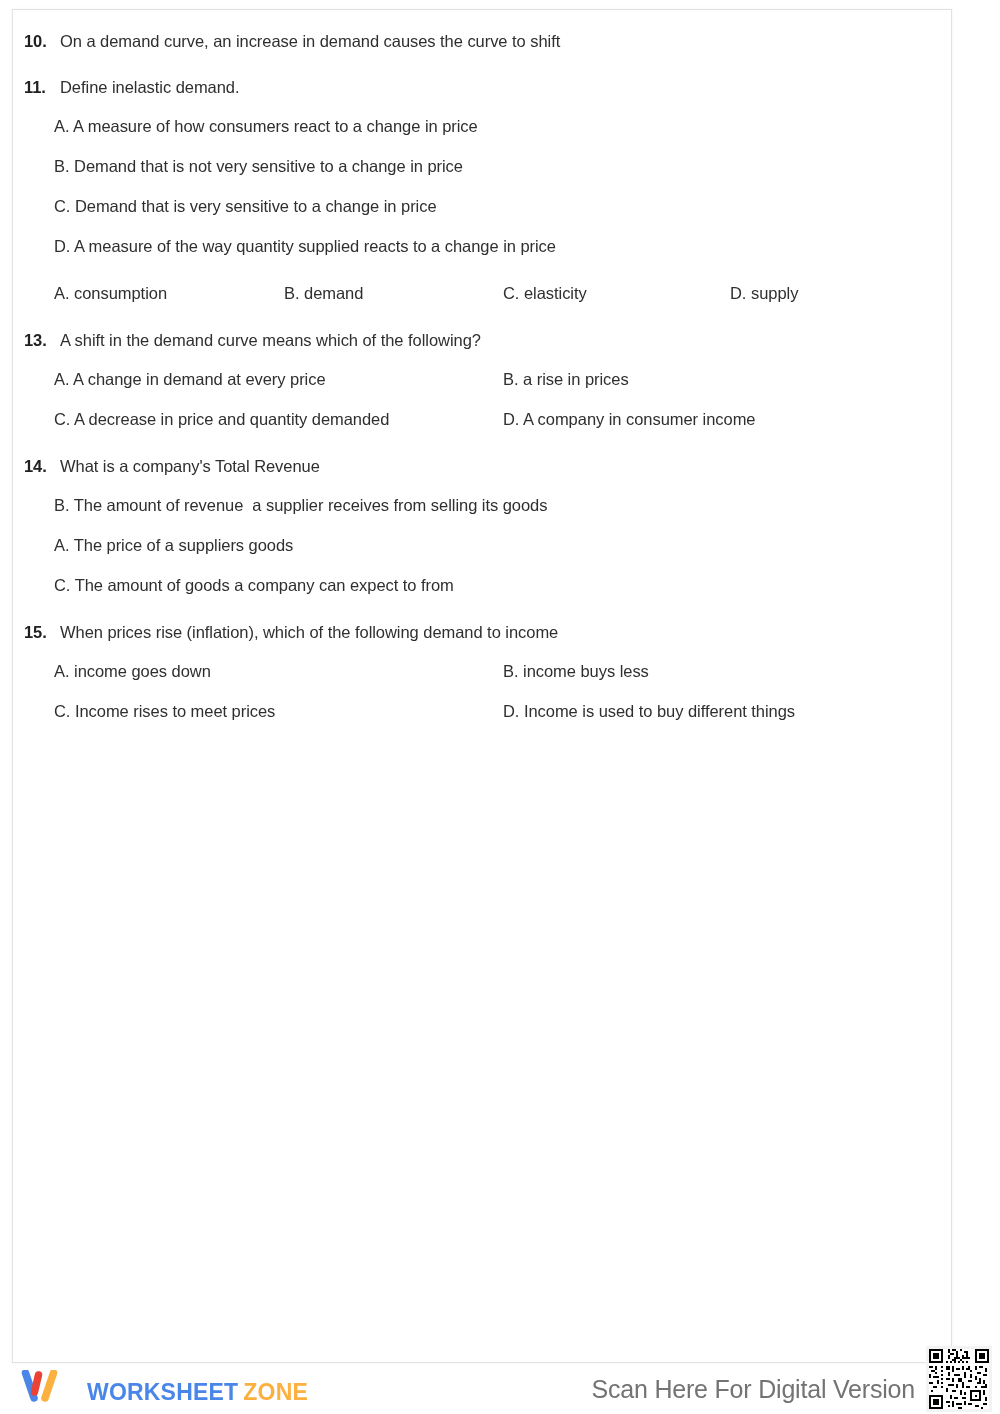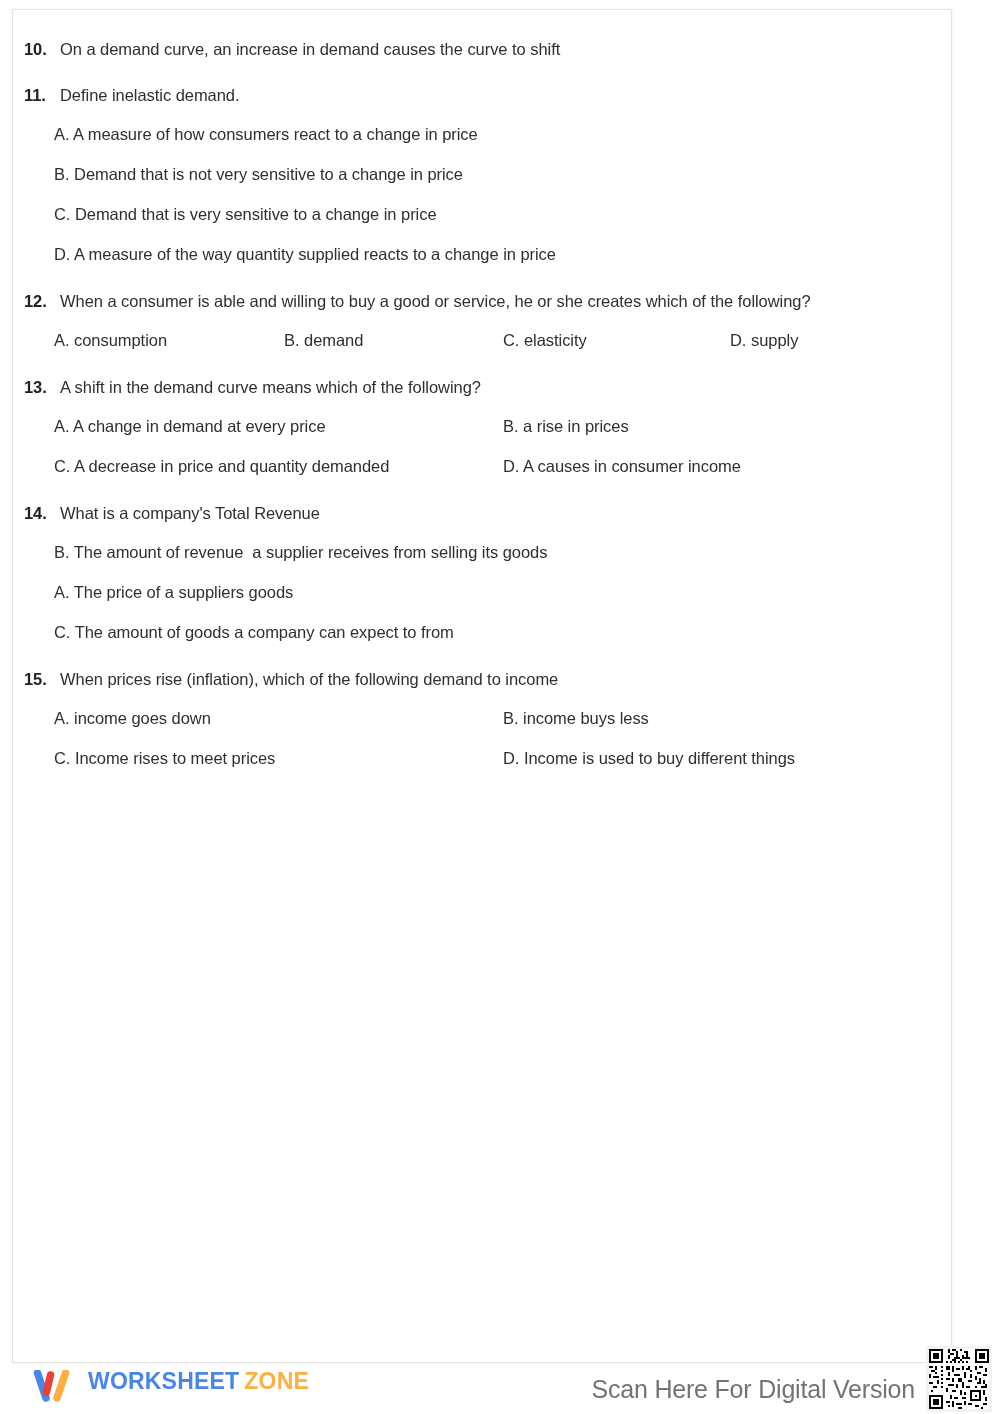--- a/index.html
+++ b/index.html
@@ -58,21 +58,20 @@
     color: #212121;
     letter-spacing: -0.1px;
   }
   .q-text {
     display: block;
     font-size: 16.5px;
     line-height: 26px;
     color: #2f2f2f;
     font-weight: 400;
     letter-spacing: -0.05px;
-    margin-top: 8px;
   }
 
   
   .options {
     margin-top: 13px;
   }
   .opt-row {
     position: relative;
     height: 27px;
     margin-bottom: 13px;
@@ -106,25 +105,25 @@
   #page-footer {
     position: absolute;
     left: 0;
     top: 1368px;
     width: 1000px;
     height: 46px;
   }
 
   #brand-logo {
     position: absolute;
-    left: 32px;
+    left: 20px;
     top: 2px;
     display: flex;
-    align-items: flex-start;
-    gap: 10px;
+    align-items: flex-end;
+    gap: 21px;
   }
   #logo-mark { display: block; }
   .brand-text {
     font-size: 23px;
     font-weight: bold;
     letter-spacing: 0.2px;
     line-height: 1;
   }
   .brand-worksheet { color: #4a86e8; }
   .brand-zone { color: #fbb040; margin-left: 5px; }
@@ -180,24 +179,20 @@
         <div class="opt-row">
           <span class="opt">C. Demand that is very sensitive to a change in price</span>
         </div>
         <div class="opt-row">
           <span class="opt">D. A measure of the way quantity supplied reacts to a change in price</span>
         </div>
       </div>
     </div>
 
     <div class="question-block">
-      <div class="question-head">
-        <span class="q-number">12.</span>
-        <span class="q-text">When a consumer is able and willing to buy a good or service, he or she creates which of the following?</span>
-      </div>
       <div class="options quad">
         <div class="opt-row">
           <span class="opt col-a">A. consumption</span>
           <span class="opt col-b">B. demand</span>
           <span class="opt col-c">C. elasticity</span>
           <span class="opt col-d">D. supply</span>
         </div>
       </div>
     </div>
 
@@ -206,21 +201,21 @@
         <span class="q-number">13.</span>
         <span class="q-text">A shift in the demand curve means which of the following?</span>
       </div>
       <div class="options">
         <div class="opt-row">
           <span class="opt col-a">A. A change in demand at every price</span>
           <span class="opt col-b">B. a rise in prices</span>
         </div>
         <div class="opt-row">
           <span class="opt col-a">C. A decrease in price and quantity demanded</span>
-          <span class="opt col-b">D. A causes in consumer income</span>
+          <span class="opt col-b">D. A company in consumer income</span>
         </div>
       </div>
     </div>
 
     <div class="question-block">
       <div class="question-head">
         <span class="q-number">14.</span>
         <span class="q-text">What is a company's Total Revenue</span>
       </div>
       <div class="options stacked">

